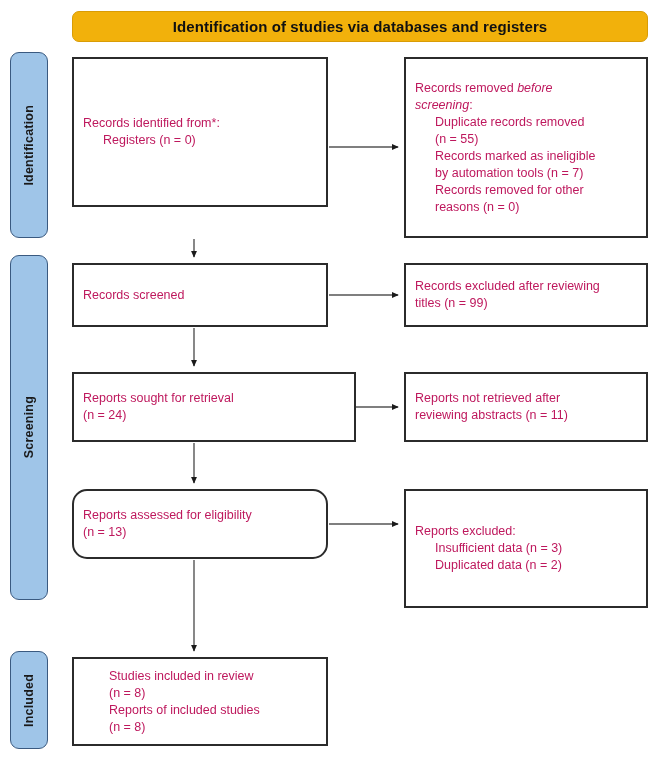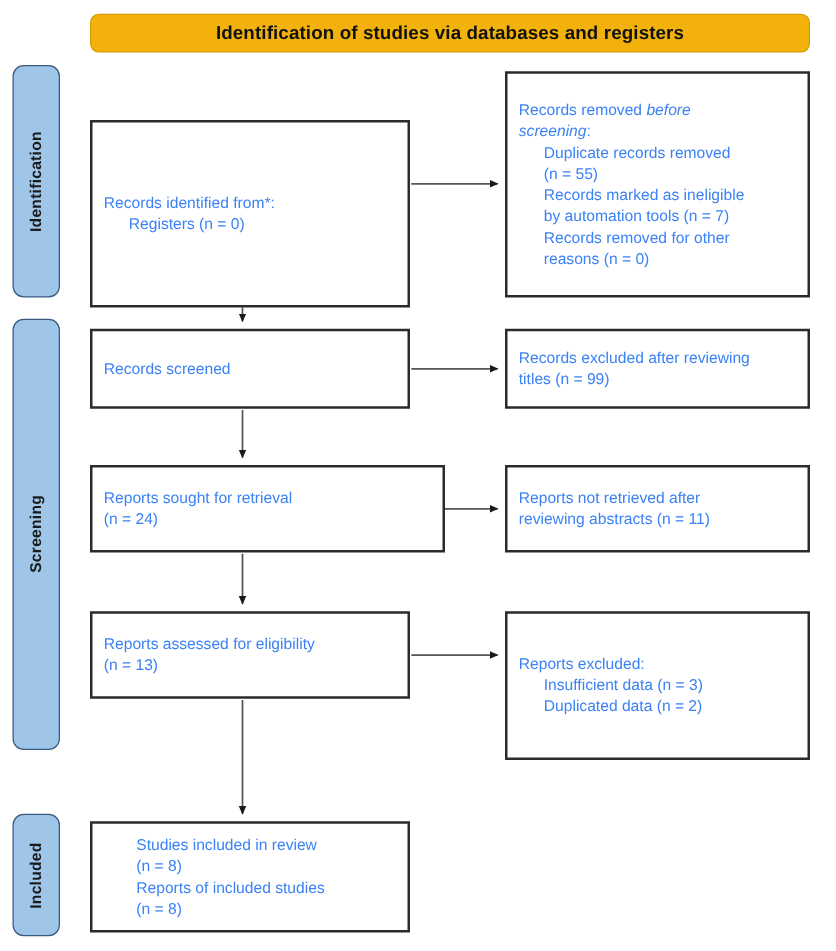--- a/index.html
+++ b/index.html
@@ -76,31 +76,31 @@
     border: 2px solid #2b2b2b;
     box-sizing: border-box;
     padding: 0 9px;
     display: flex;
     flex-direction: column;
     justify-content: center;
   }
   .box-lines {
     font-size: 12.5px;
     line-height: 17px;
-    color: #3b82f6;
+    color: #be185d;
   }
   .line { white-space: pre; }
   .line.indent { padding-left: 20px; }
   .ital { font-style: italic; }
 
   
-  .b-identified   { left: 72px;  top: 57px;  width: 256px; height: 150px; margin-top: 39px; }
+  .b-identified   { left: 72px;  top: 57px;  width: 256px; height: 150px; }
   .b-screened     { left: 72px;  top: 263px; width: 256px; height: 64px;  }
   .b-sought       { left: 72px;  top: 372px; width: 284px; height: 70px;  }
-  .b-assessed     { left: 72px;  top: 489px; width: 256px; height: 70px;  }
+  .b-assessed     { left: 72px;  top: 489px; width: 256px; height: 70px; border-radius: 15px;  }
   .b-included     { left: 72px;  top: 657px; width: 256px; height: 89px; padding-left: 35px;  }
 
   
   .b-removed      { left: 404px; top: 57px;  width: 244px; height: 181px; }
   .b-excl-titles  { left: 404px; top: 263px; width: 244px; height: 64px;  }
   .b-not-retr     { left: 404px; top: 372px; width: 244px; height: 70px;  }
   .b-excl-reports { left: 404px; top: 489px; width: 244px; height: 119px; }
 
   
   #connectors {

